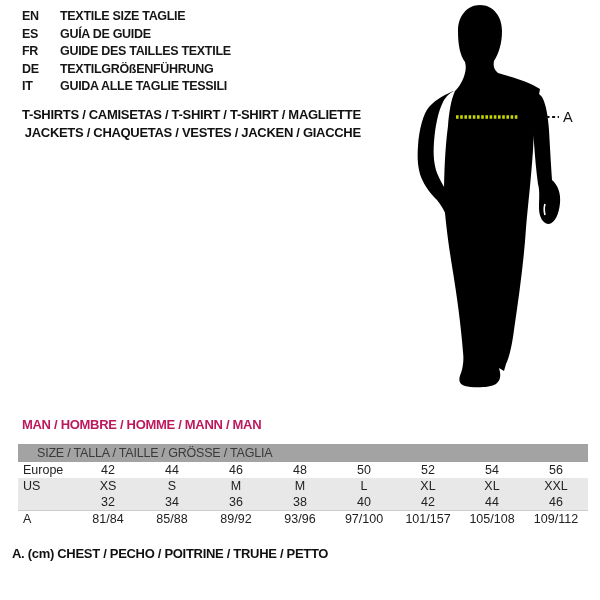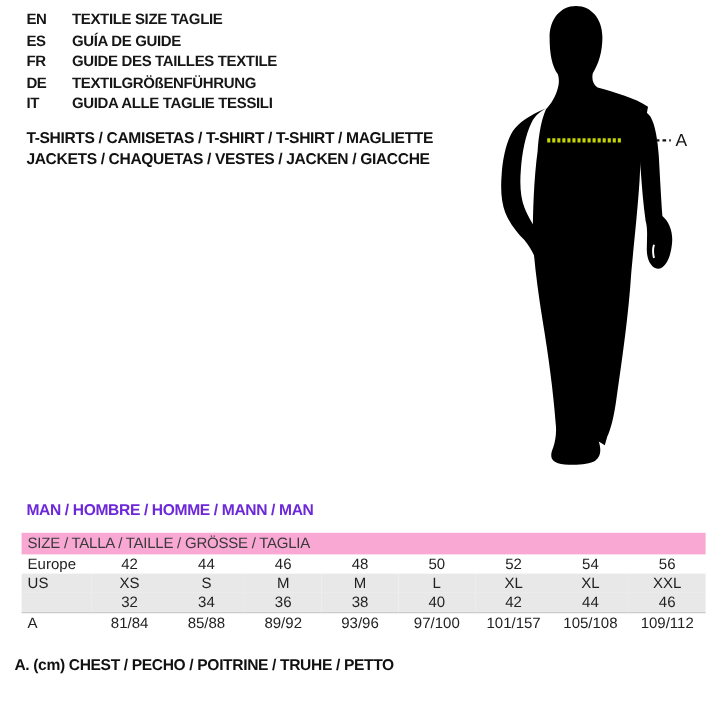--- a/index.html
+++ b/index.html
@@ -8,32 +8,32 @@
     font-family:"Liberation Sans", sans-serif;
   }
   .canvas{position:relative;width:600px;height:600px;background:#fff;overflow:hidden;color:#141414;}
 
   
   .lang-block{position:absolute;left:22px;top:8px;font-size:12.5px;line-height:17.6px;font-weight:700;letter-spacing:-0.3px;color:#161616;}
   .lang-row{display:flex;}
   .lang-code{display:inline-block;width:38px;}
 
   
-  .categories{position:absolute;left:22px;top:106px;font-size:13px;line-height:18px;font-weight:700;letter-spacing:-0.3px;color:#111;}
+  .categories{position:absolute;left:22px;top:106px;font-size:13px;line-height:18px;font-weight:700;letter-spacing:-0.3px;color:#111;text-align:right;}
 
   
   .figure{position:absolute;left:400px;top:0;width:200px;height:400px;}
   .figure text{font-family:"Liberation Sans", sans-serif;font-size:14.5px;fill:#111;}
 
   
-  .section-title{position:absolute;left:22px;top:417px;font-size:13px;font-weight:700;letter-spacing:-0.3px;color:#6d28d9;}
+  .section-title{position:absolute;left:22px;top:417px;font-size:13px;font-weight:700;letter-spacing:-0.3px;color:#be185d;}
 
   
   .size-table{position:absolute;left:18px;top:444px;width:570px;border-collapse:collapse;table-layout:fixed;font-size:12.5px;color:#222;}
-  .size-table th{background:#f9a8d4;font-weight:400;text-align:left;padding:2px 0 2px 5px;color:#3a3a3a;letter-spacing:-0.2px;height:13px;}
+  .size-table th{background:#a3a3a3;font-weight:400;text-align:left;padding:2px 0 2px 19px;color:#3a3a3a;letter-spacing:-0.2px;height:13px;}
   .size-table td{height:16px;text-align:center;padding:0;font-weight:400;}
   .size-table td.lbl{text-align:left;padding-left:5px;}
   .size-table col.c-label{width:58px;}
   .size-table tr.stripe td{background:#e8e8e8;}
   .size-table tr.rowA td{border-top:1px solid #cccccc;}
 
   
   .footnote{position:absolute;left:12px;top:546px;font-size:13px;font-weight:700;letter-spacing:-0.3px;color:#111;}
 </style>
 </head>

